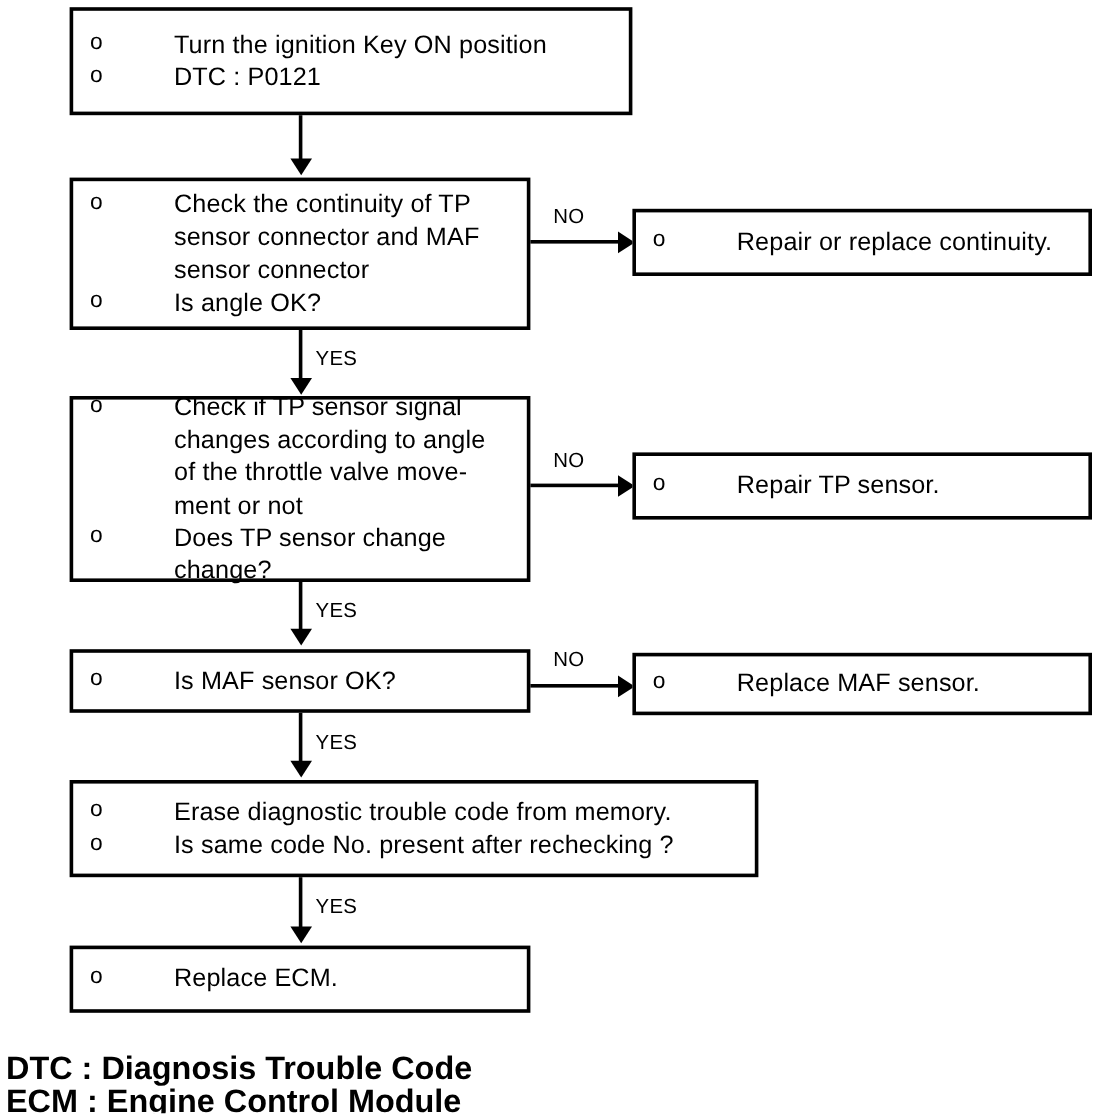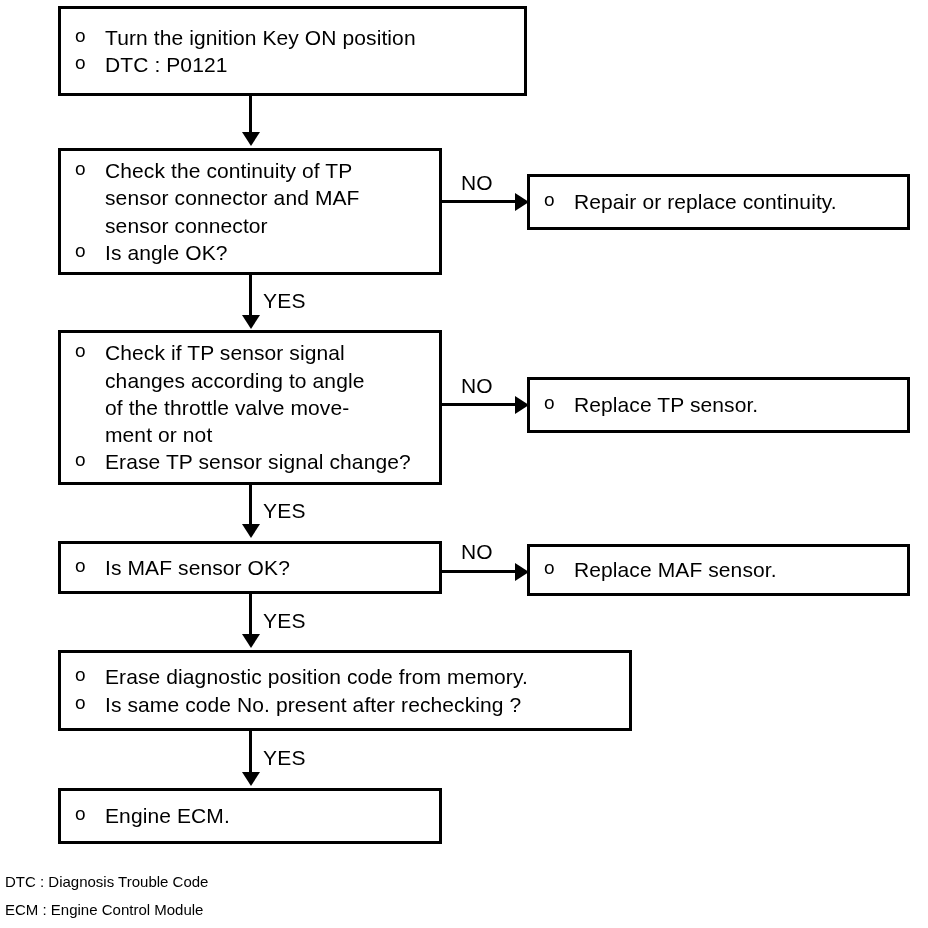--- a/index.html
+++ b/index.html
@@ -44,20 +44,21 @@
     font-size: 19px;
     line-height: 1.30;
     text-align: left;
   }
   .bullet-text {
     flex: 1 1 auto;
     font-size: 21px;
     line-height: 1.30;
     letter-spacing: 0.1px;
     white-space: pre-line;
+    margin-left: 40px;
   }
   .conn {
     position: absolute;
     background: #000000;
   }
   .v-line { width: 3px; }
   .h-line { height: 3px; }
   .arrow-down {
     position: absolute;
     width: 0;
@@ -69,30 +70,31 @@
   .arrow-right {
     position: absolute;
     width: 0;
     height: 0;
     border-top: 9px solid transparent;
     border-bottom: 9px solid transparent;
     border-left: 14px solid #000000;
   }
   .edge-label {
     position: absolute;
-    font-size: 21px;
+    font-size: 17px;
     line-height: 1;
     letter-spacing: 0.2px;
     white-space: nowrap;
   }
   .legend {
     position: absolute;
-    font-size: 15px;
+    font-size: 27px;
     line-height: 1.35;
     white-space: nowrap;
+    font-weight: bold;
   }
 </style>
 </head>
 <body>
 
 <div id="page">
 
   <div class="node" style="left:58px; top:6px; width:469px; height:90px;">
     <div class="node-lines">
       <div class="bullet-row">
@@ -145,34 +147,34 @@
     <div class="node-lines">
       <div class="bullet-row">
         <span class="bullet-mark">o</span>
         <span class="bullet-text">Check if TP sensor signal
 changes according to angle
 of the throttle valve move-
 ment or not</span>
       </div>
       <div class="bullet-row">
         <span class="bullet-mark">o</span>
-        <span class="bullet-text">Erase TP sensor signal change?</span>
+        <span class="bullet-text">Does TP sensor change change?</span>
       </div>
     </div>
   </div>
 
   <div class="conn h-line" style="left:442px; top:403px; width:77px;"></div>
   <div class="arrow-right" style="left:515px; top:395.5px;"></div>
   <div class="edge-label" style="left:461px; top:375px;">NO</div>
 
   <div class="node" style="left:527px; top:377px; width:383px; height:56px;">
     <div class="node-lines">
       <div class="bullet-row">
         <span class="bullet-mark">o</span>
-        <span class="bullet-text">Replace TP sensor.</span>
+        <span class="bullet-text">Repair TP sensor.</span>
       </div>
     </div>
   </div>
 
   <div class="conn v-line" style="left:249px; top:485px; height:43px;"></div>
   <div class="arrow-down" style="left:241.5px; top:524px;"></div>
   <div class="edge-label" style="left:263px; top:500px;">YES</div>
 
   <div class="node" style="left:58px; top:541px; width:384px; height:53px;">
     <div class="node-lines">
@@ -197,38 +199,38 @@
   </div>
 
   <div class="conn v-line" style="left:249px; top:594px; height:44px;"></div>
   <div class="arrow-down" style="left:241.5px; top:634px;"></div>
   <div class="edge-label" style="left:263px; top:610px;">YES</div>
 
   <div class="node" style="left:58px; top:650px; width:574px; height:81px;">
     <div class="node-lines">
       <div class="bullet-row">
         <span class="bullet-mark">o</span>
-        <span class="bullet-text">Erase diagnostic position code from memory.</span>
+        <span class="bullet-text">Erase diagnostic trouble code from memory.</span>
       </div>
       <div class="bullet-row">
         <span class="bullet-mark">o</span>
         <span class="bullet-text">Is same code No. present after rechecking ?</span>
       </div>
     </div>
   </div>
 
   <div class="conn v-line" style="left:249px; top:731px; height:45px;"></div>
   <div class="arrow-down" style="left:241.5px; top:772px;"></div>
   <div class="edge-label" style="left:263px; top:747px;">YES</div>
 
   <div class="node" style="left:58px; top:788px; width:384px; height:56px;">
     <div class="node-lines">
       <div class="bullet-row">
         <span class="bullet-mark">o</span>
-        <span class="bullet-text">Engine ECM.</span>
+        <span class="bullet-text">Replace ECM.</span>
       </div>
     </div>
   </div>
 
   <div class="legend" style="left:5px; top:872px;">DTC : Diagnosis Trouble Code</div>
   <div class="legend" style="left:5px; top:900px;">ECM : Engine Control Module</div>
 
 </div>
 
 </body></html>

